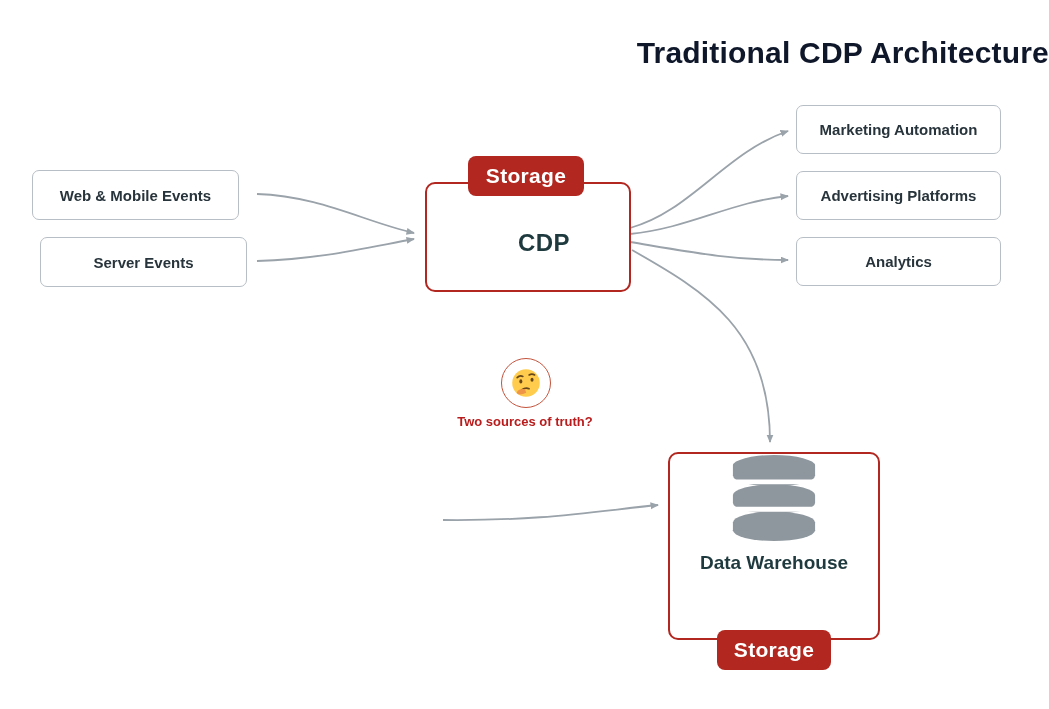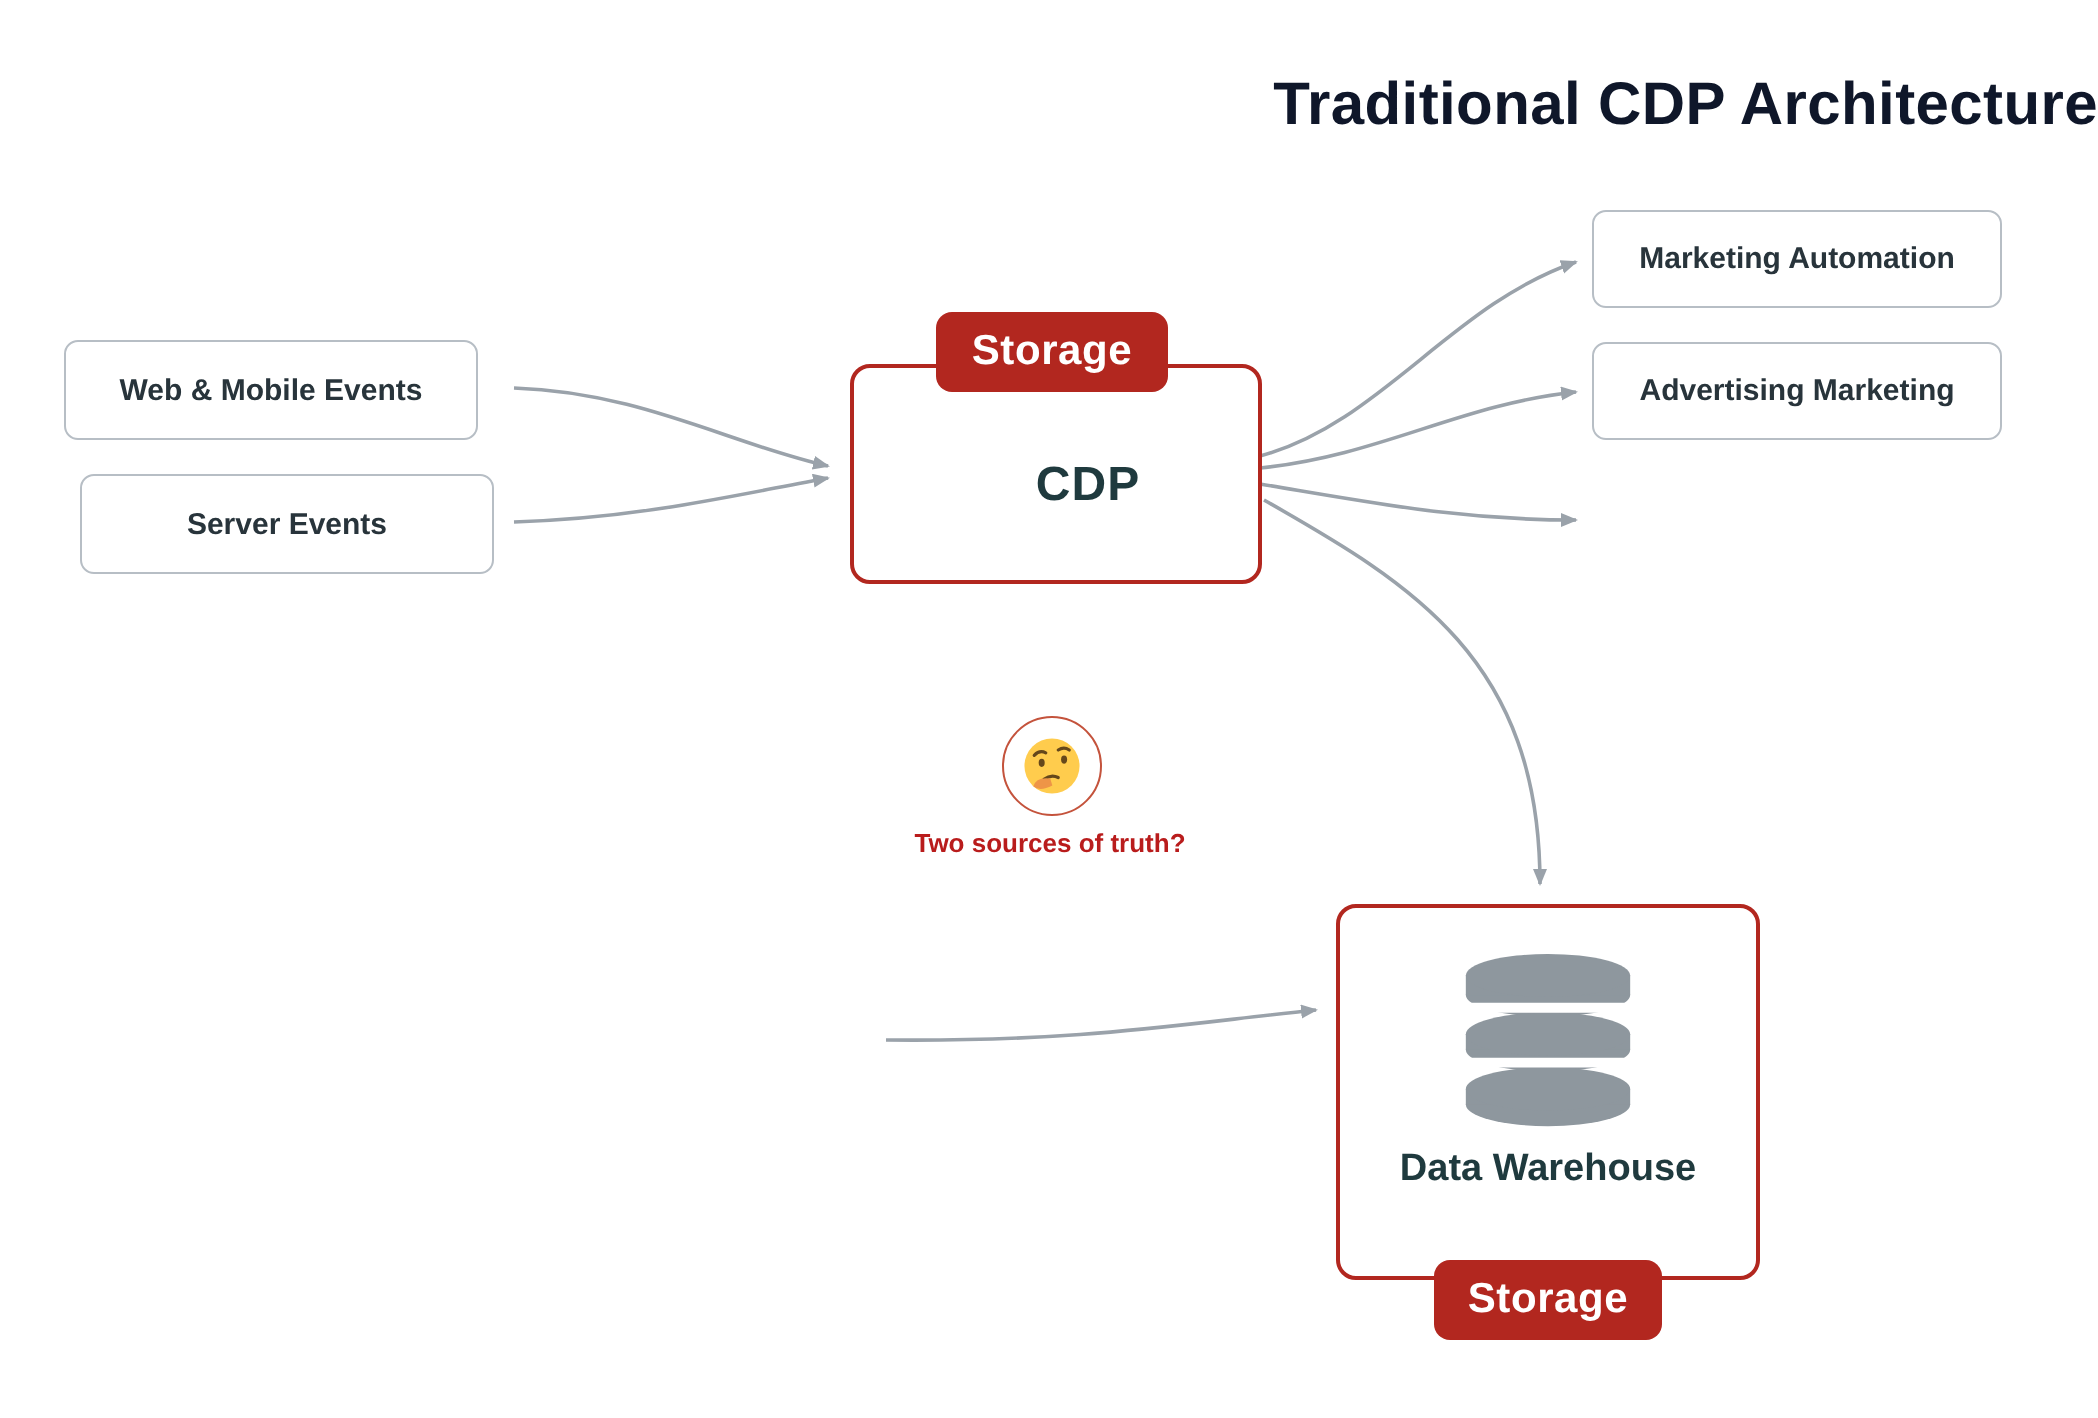--- a/index.html
+++ b/index.html
@@ -28,21 +28,21 @@
   .cdp-label{font-size:24px;font-weight:700;color:#1F3A3E;letter-spacing:.5px;margin-top:12px;margin-left:32px;}
 
   .badge{position:absolute;z-index:3;background:#B2271F;color:#ffffff;border-radius:8px;
     display:flex;align-items:center;justify-content:center;
     font-size:21px;font-weight:600;letter-spacing:.3px;}
   .badge.cdp-badge{left:468px;top:156px;width:116px;height:40px;}
   .badge.dw-badge{left:717px;top:630px;width:114px;height:40px;}
 
   .warehouse-box{position:absolute;z-index:2;left:668px;top:452px;width:212px;height:188px;
     background:#fff;border:2px solid #B2271F;border-radius:10px;
-    display:flex;flex-direction:column;align-items:center;justify-content:flex-start;padding-top:22px;box-sizing:border-box;}
+    display:flex;flex-direction:column;align-items:center;justify-content:flex-start;box-sizing:border-box;}
   .dw-label{font-size:19px;font-weight:700;color:#1F3A3E;margin-top:8px;}
 
   .thought{position:absolute;z-index:2;left:501px;top:358px;width:48px;height:48px;border-radius:50%;
     border:1.5px solid #C4533C;display:flex;align-items:center;justify-content:center;background:#fff;}
   .thought-caption{position:absolute;z-index:2;left:415px;top:414px;width:220px;text-align:center;
     font-size:13px;font-weight:600;color:#b91c1c;}
 </style>
 </head>
 <body>
 
@@ -78,21 +78,24 @@
     <span class="cdp-label">CDP</span>
   </div>
   <div class="badge cdp-badge">
     <span>Storage</span>
   </div>
 
   <div class="box marketing">
     <span>Marketing Automation</span>
   </div>
   <div class="box advertising">
-    <span>Advertising Marketing</span>
+    <span>Advertising Platforms</span>
+  </div>
+  <div class="box analytics">
+    <span>Analytics</span>
   </div>
 
   <div class="thought">
     <svg viewBox="0 0 36 36" width="32" height="32" xmlns="http://www.w3.org/2000/svg">
       <circle cx="18" cy="18" r="15.5" fill="#FFCC4D"></circle>
       <path d="M8 12 q3 -3.2 6.5 -1.4" stroke="#65471B" stroke-width="1.8" fill="none" stroke-linecap="round"></path>
       <path d="M21.5 9 q3.2 -2 6.2 0" stroke="#65471B" stroke-width="1.8" fill="none" stroke-linecap="round"></path>
       <ellipse cx="12.2" cy="16.2" rx="1.7" ry="2.3" fill="#65471B"></ellipse>
       <ellipse cx="24.8" cy="14.4" rx="1.7" ry="2.3" fill="#65471B"></ellipse>
       <path d="M13.5 25.5 q4 -3 8 -1" stroke="#65471B" stroke-width="1.8" fill="none" stroke-linecap="round"></path>

